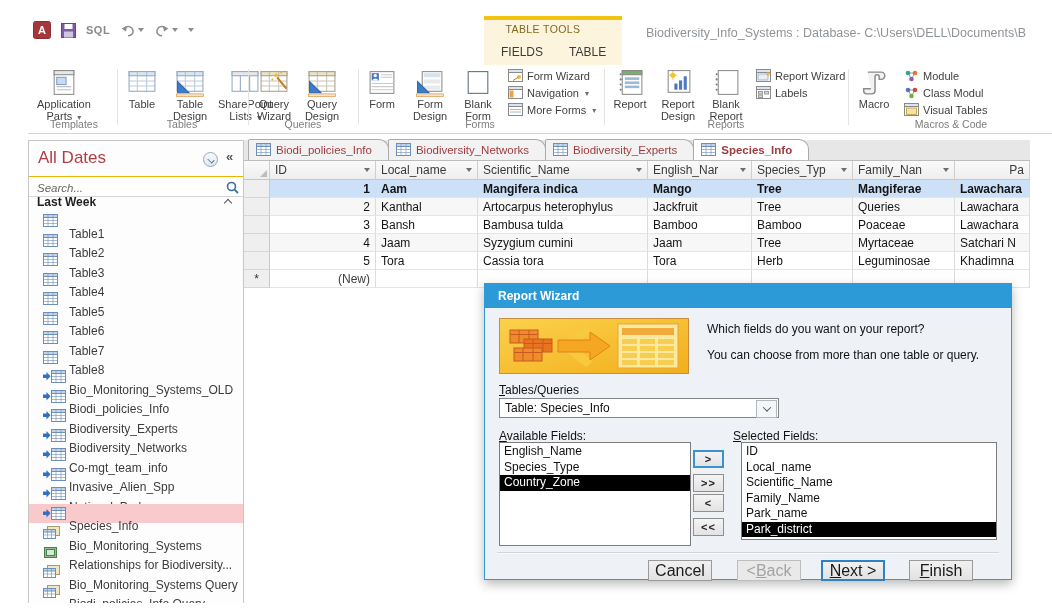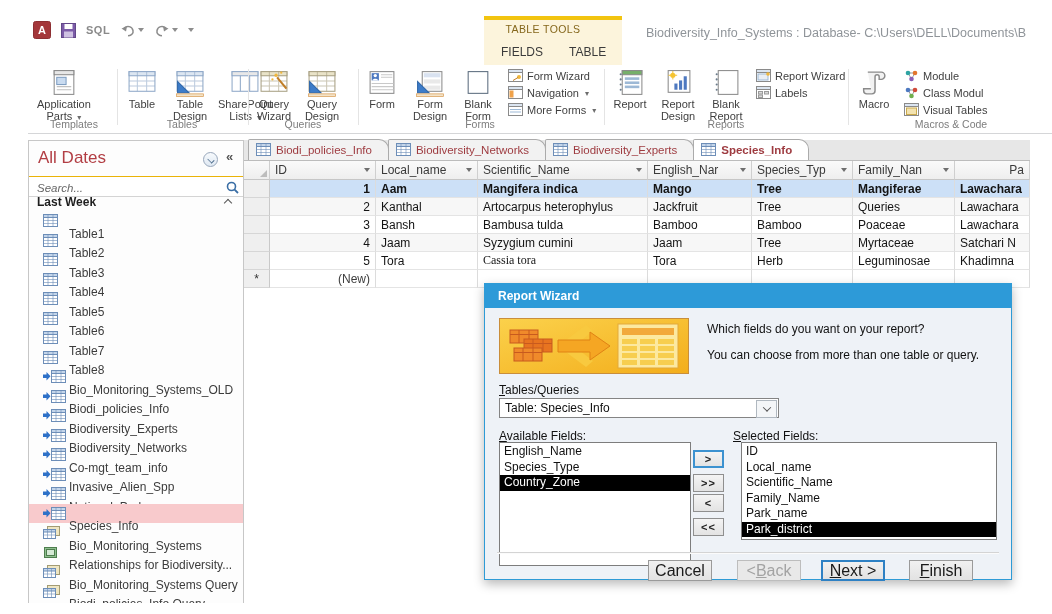--- a/index.html
+++ b/index.html
@@ -777,21 +777,21 @@
           <div class="ds-cell" style="width: 170px;">Syzygium cumini</div>
           <div class="ds-cell" style="width: 104px;">Jaam</div>
           <div class="ds-cell" style="width: 101px;">Tree</div>
           <div class="ds-cell" style="width: 102px;">Myrtaceae</div>
           <div class="ds-cell" style="width: 75px;">Satchari N</div>
         </div>
         <div class="ds-row">
           <div class="ds-rowsel" style="width: 26px; height: 18px; box-sizing: border-box;"></div>
           <div class="ds-cell num" style="width: 106px;">5</div>
           <div class="ds-cell" style="width: 102px;">Tora</div>
-          <div class="ds-cell" style="width: 170px; font-family: Liberation Serif, serif;">Cassia tora</div>
+          <div class="ds-cell" style="width: 170px;">Cassia tora</div>
           <div class="ds-cell" style="width: 104px;">Tora</div>
           <div class="ds-cell" style="width: 101px;">Herb</div>
           <div class="ds-cell" style="width: 102px;">Leguminosae</div>
           <div class="ds-cell" style="width: 75px;">Khadimna</div>
         </div>
         <div class="ds-row">
           <div class="ds-rowsel" style="width: 26px; height: 18px; box-sizing: border-box;">*</div>
           <div class="ds-cell num" style="width: 106px; color: rgb(61, 61, 61);">(New)</div>
           <div class="ds-cell" style="width: 102px;"></div>
           <div class="ds-cell" style="width: 170px;"></div>
@@ -844,21 +844,21 @@
     </div>
     <div class="dlg-p1">Which fields do you want on your report?</div>
     <div class="dlg-p2">You can choose from more than one table or query.</div>
     <div class="dlg-label" id="lbl-tq" style="left:14px;top:99px;"><u>T</u>ables/Queries</div>
     <div class="combo">
       <span>Table: Species_Info</span>
       <span class="combo-btn"></span>
     </div>
     <div class="dlg-label" id="lbl-av" style="left:14px;top:145px;"><u>A</u>vailable Fields:</div>
     <div class="dlg-label" id="lbl-se" style="left:248px;top:145px;"><u>S</u>elected Fields:</div>
-    <div class="listbox" id="list-available" style="left:14px;top:158px;width:192px;height:124px;">
+    <div class="listbox" id="list-available" style="left:14px;top:158px;width:192px;height:104px;">
         <div class="li">English_Name</div>
         <div class="li">Species_Type</div>
         <div class="li sel">Country_Zone</div>
       </div>
     <div class="listbox" id="list-selected" style="left:256px;top:158px;width:256px;height:98px;">
         <div class="li">ID</div>
         <div class="li">Local_name</div>
         <div class="li">Scientific_Name</div>
         <div class="li">Family_Name</div>
         <div class="li">Park_name</div>

